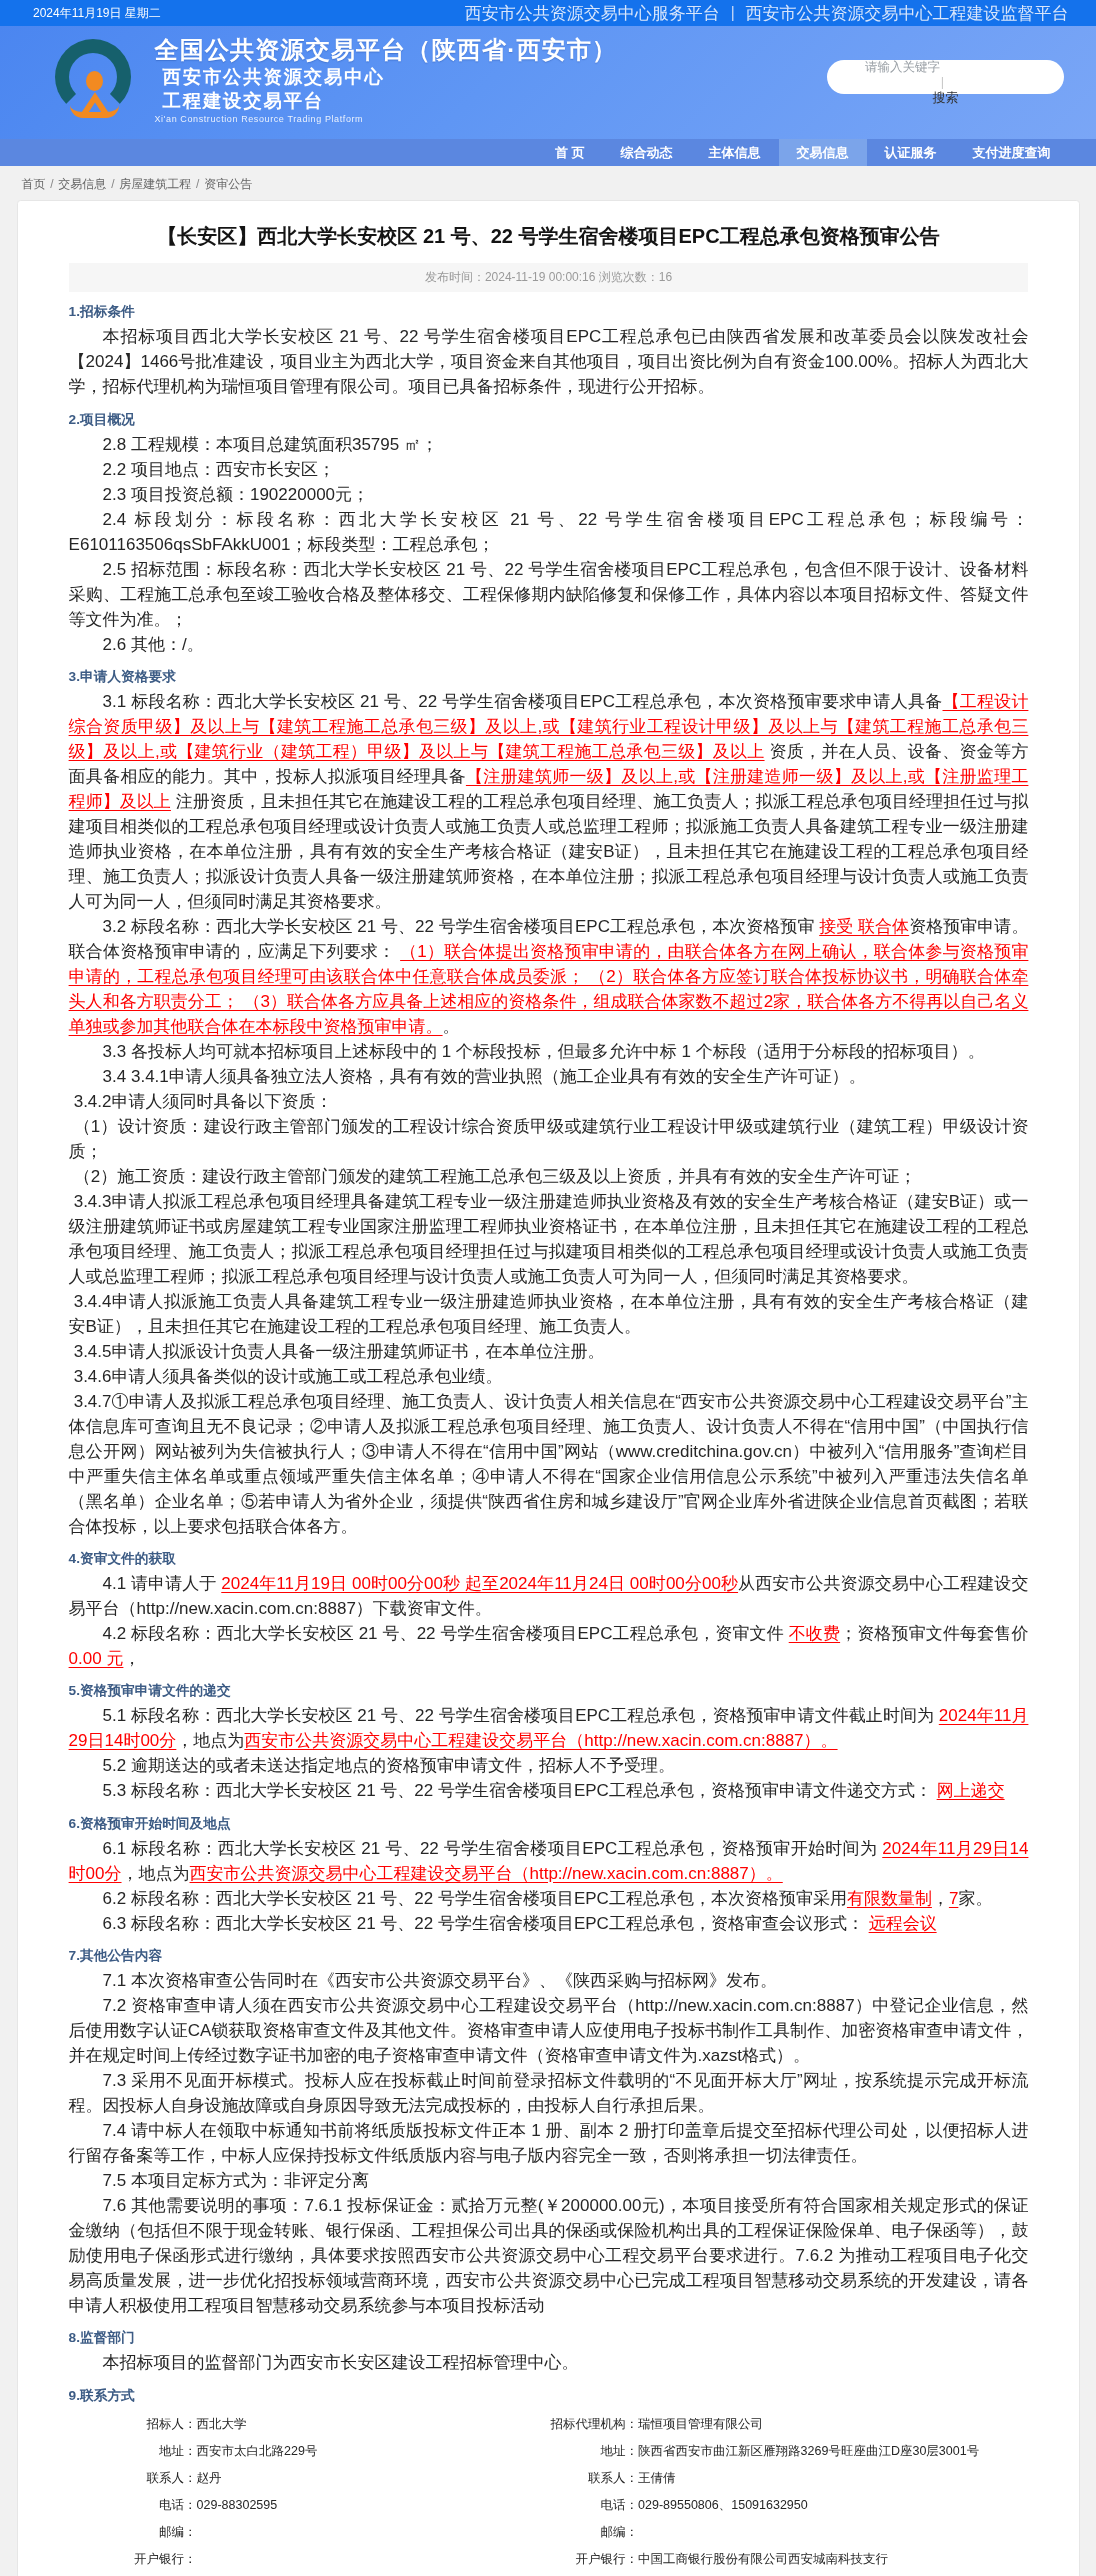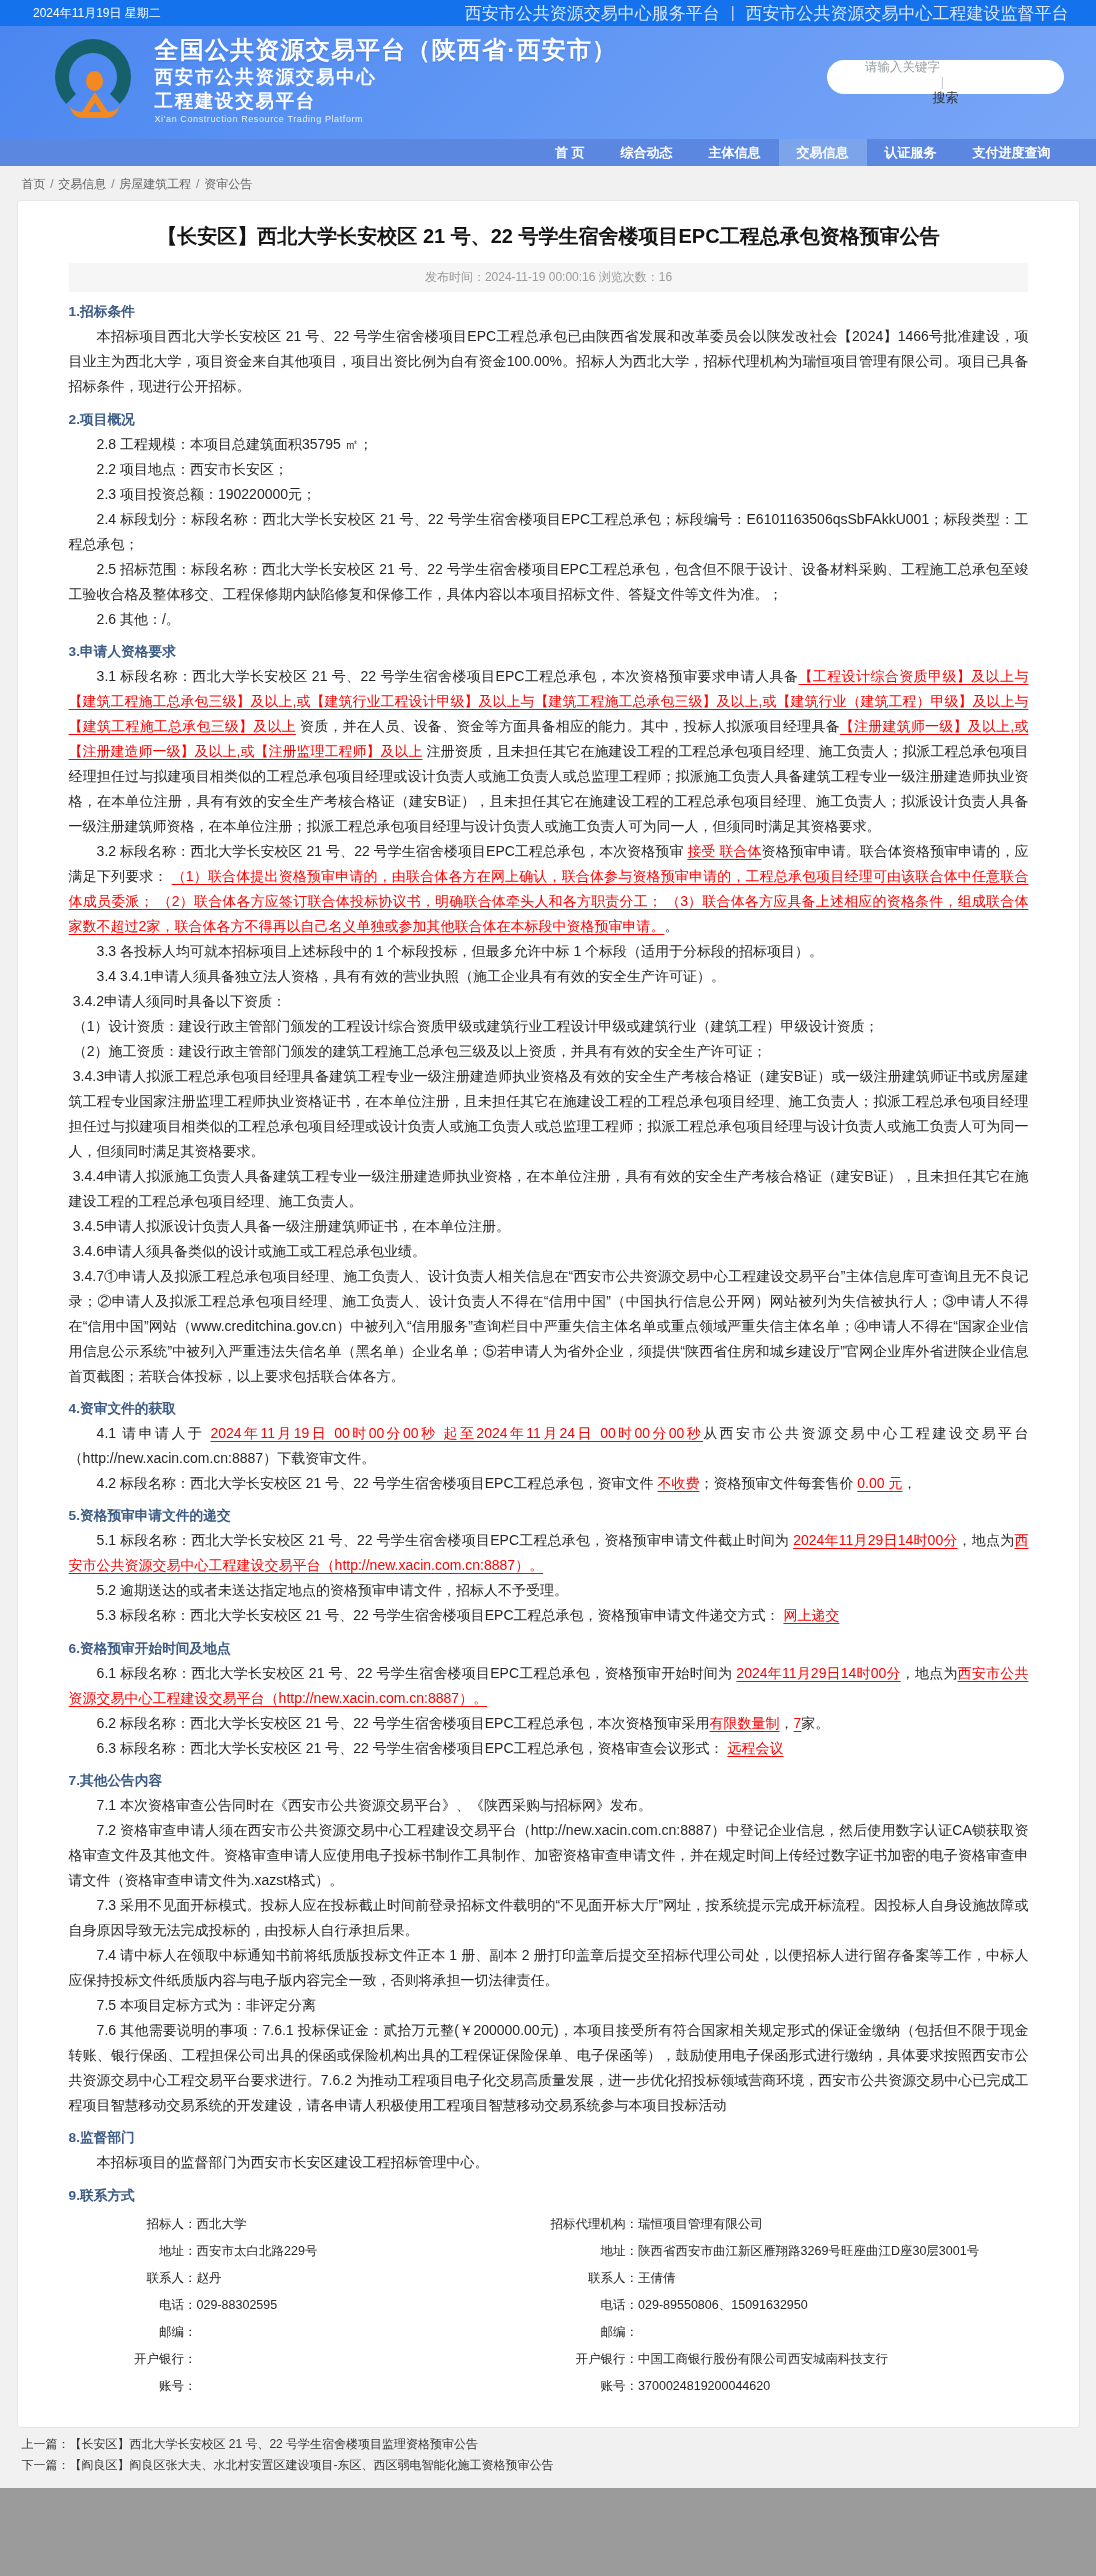--- a/index.html
+++ b/index.html
@@ -14,21 +14,21 @@
   
   .header { position:relative; height:113px; background:linear-gradient(135deg,#4b86f0 0%,#5f96f4 45%,#7aa6f6 100%); overflow:hidden; }
   .header-inner { display:flex; align-items:center; padding:8.3px 0 0 49px; }
   .logo { position:relative; width:90px; height:90px; flex:none; }
   .logo-ring { position:absolute; left:6px; top:3.6px; width:76px; height:76px; border:14.3px solid #16606c; border-bottom-color:transparent; border-radius:50%; transform:rotate(0deg); }
   .logo-head { position:absolute; left:37px; top:36px; width:16.6px; height:20px; background:#f28a21; border-radius:50%; }
   .logo-body { position:absolute; left:30px; top:57px; width:32px; height:24px; background:#f28a21; clip-path:polygon(50% 0,100% 100%,78% 100%,50% 42%,22% 100%,0 100%); }
   .logo-hands { position:absolute; left:21.4px; top:70px; width:49px; height:13px; border-bottom:6px solid #f28a21; border-radius:0 0 24px 24px; }
   .header-titles { color:#fff; margin-left:15.5px; }
   .ht-main { font-size:24px; font-weight:bold; letter-spacing:1.2px; line-height:31px; text-shadow:0 0.6px 1.2px rgba(0,40,120,.25); }
-  .ht-sub { font-size:18.4px; font-weight:bold; letter-spacing:1.8px; line-height:24px; }
+  .ht-sub { font-size:18.4px; font-weight:bold; letter-spacing:1.8px; line-height:24px;margin-left:8px; }
   .ht-en { font-size:9px; letter-spacing:0.6px; line-height:13px; color:#eaf1fd; }
   .search { position:absolute; right:33px; top:34px; width:237px; height:34px; background:#ffffff; border-radius:17px; display:flex; align-items:center; padding:0 15.5px;flex-direction:column; }
   .search input { flex:1; border:none; outline:none; font-size:12.5px; color:#333; background:transparent; font-family:inherit; }
   .search input::placeholder { color:#9aa0a6; }
   .search-sep { color:#c9c9c9; font-size:13px; margin:0 10.7px 0 4.8px; }
   .search-btn { font-size:13px; color:#333; cursor:pointer; flex:none; }
 
   
   .nav { height:27px; background:#5b87e0; display:flex; justify-content:flex-end; padding-right:28.5px;text-align:center; }
   .nav-item { height:27px; line-height:27px; padding:0 18px; color:#ffffff; font-size:13px; font-weight:bold; cursor:pointer; }
@@ -38,21 +38,21 @@
   .breadcrumb { padding:9.5px 21.4px 7.1px; font-size:12px; color:#666; }
   .breadcrumb .bc-link { cursor:pointer; }
   .breadcrumb .bc-sep { margin:0 4.8px; color:#888; }
 
   
   .card { margin:0 16.6px; background:#ffffff; border:0.6px solid #e6e6e6; border-radius:3.6px; padding:21.4px 51px 27px; }
   .article-title { text-align:center; font-size:20px; font-weight:bold; color:#141414; line-height:28.5px; }
   .article-meta { margin:13px 0 8.3px; height:28.5px; line-height:28.5px; background:#f6f6f6; color:#9a9a9a; font-size:12px; text-align:center; }
 
   .sec-heading { font-size:13.7px; font-weight:bold; color:#3d5c85; line-height:24px; margin-top:8.3px; }
-  .para { font-size:14px; color:#262626; line-height:25px; text-align:justify; }
+  .para { font-size:17px; color:#262626; line-height:25px; text-align:justify; }
   .p-indent { text-indent:2em; }
   .p-flat { text-indent:0.3em; }
   .red { color:#fe0000; text-decoration:underline; text-underline-offset:3px; }
 
   
   .contacts { display:flex; margin-top:3.6px; }
   .contact-col { flex:1; }
   .contact-col.left { flex:0 0 46%; }
   .contact-row { display:flex; font-size:12.5px; line-height:27px; color:#262626; }
   .contact-label { flex:none; width:128px; text-align:right; }

